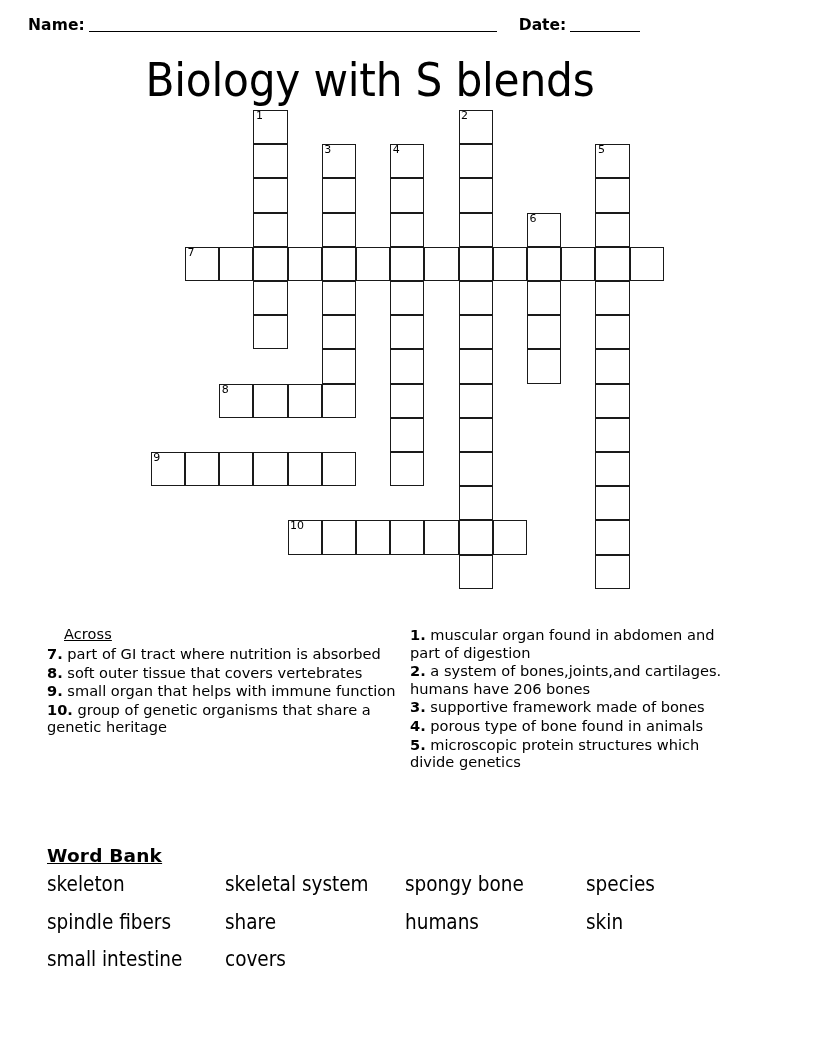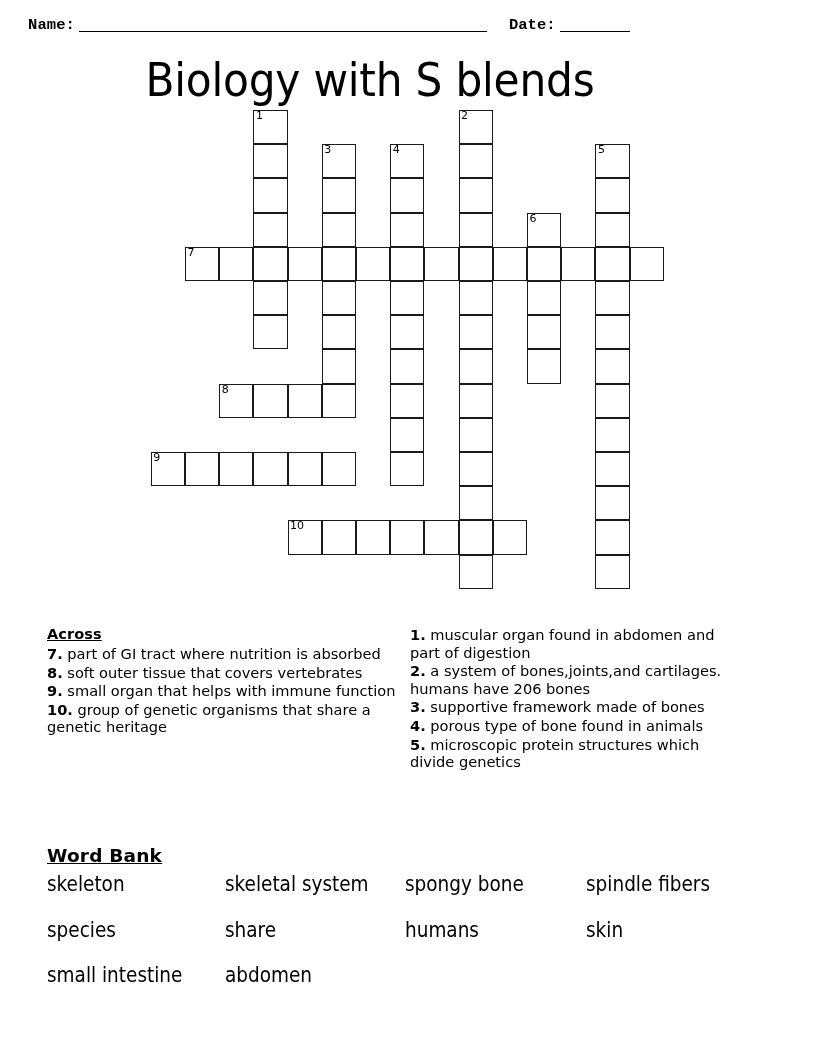--- a/index.html
+++ b/index.html
@@ -20,21 +20,20 @@
   .hdr {
     position: absolute;
     top: 0px;
     left: 0px;
     width: 816px;
     height: 30px;
     display: flex;
     align-items: center;
     padding-top: 20px;
     box-sizing: border-box;
-    font-family: Liberation Mono, monospace;
   }
   .hdr-name-label {
     font-size: 15.5px;
     font-weight: bold;
     margin-left: 28px;
     letter-spacing: .1px;
   }
   .rule {
     display: inline-block;
     border-bottom: 1.4px solid #000;
@@ -97,23 +96,23 @@
   }
   .clue-col {
     position: absolute;
     top: 0;
   }
   .clue-col.across { left: 47px;  width: 352px; }
   .clue-col.down   { left: 410px; width: 330px; }
 
   .clue-head {
     font-size: 14.5px;
-    font-weight: bold;
+    font-weight: normal;
     text-decoration: underline;
-    margin: 0 0 2px 0;
+    margin: 0 0 2px 17px;
     line-height: 17px;
     letter-spacing: .1px;
   }
   .clue {
     font-size: 14.6px;
     line-height: 17.6px;
     margin: 0 0 1px 0;
     text-align: left;
   }
   .clue b { font-weight: bold; }
@@ -129,21 +128,21 @@
     font-size: 18.5px;
     font-weight: bold;
     text-decoration: underline;
     line-height: 22px;
     margin: 0 0 3px 0;
     letter-spacing: .2px;
   }
   .wb-grid {
     display: grid;
     grid-template-columns: 178px 180px 181px auto;
-    row-gap: 16px;
+    row-gap: 8px;
   }
   .wb-word {
     font-size: 20.5px;
     line-height: 29.5px;
     font-family: "DejaVu Sans Condensed", "DejaVu Sans", "Liberation Sans", sans-serif;
     white-space: nowrap;
   }
 </style>
 </head>
 <body>
@@ -280,21 +279,21 @@
       </div>
   </div>
 </div>
 
 <div class="wb">
   <div class="wb-head">Word Bank</div>
   <div class="wb-grid" id="wb-grid">
       <div class="wb-word">skeleton</div>
       <div class="wb-word">skeletal system</div>
       <div class="wb-word">spongy bone</div>
+      <div class="wb-word">species</div>
       <div class="wb-word">spindle fibers</div>
-      <div class="wb-word">species</div>
       <div class="wb-word">share</div>
       <div class="wb-word">humans</div>
       <div class="wb-word">skin</div>
       <div class="wb-word">small intestine</div>
-      <div class="wb-word">abdomen</div>
+      <div class="wb-word">covers</div>
     </div>
 </div>
 
 </body></html>

